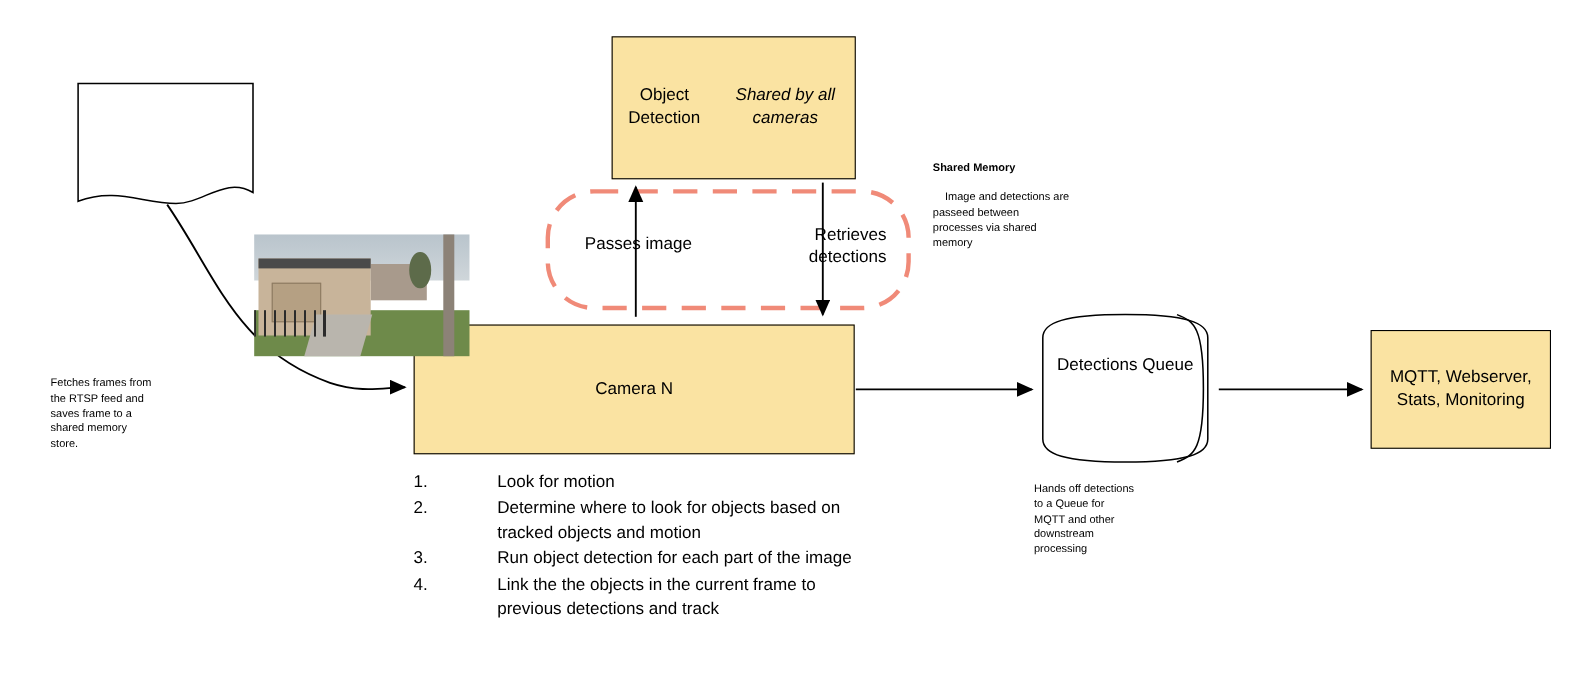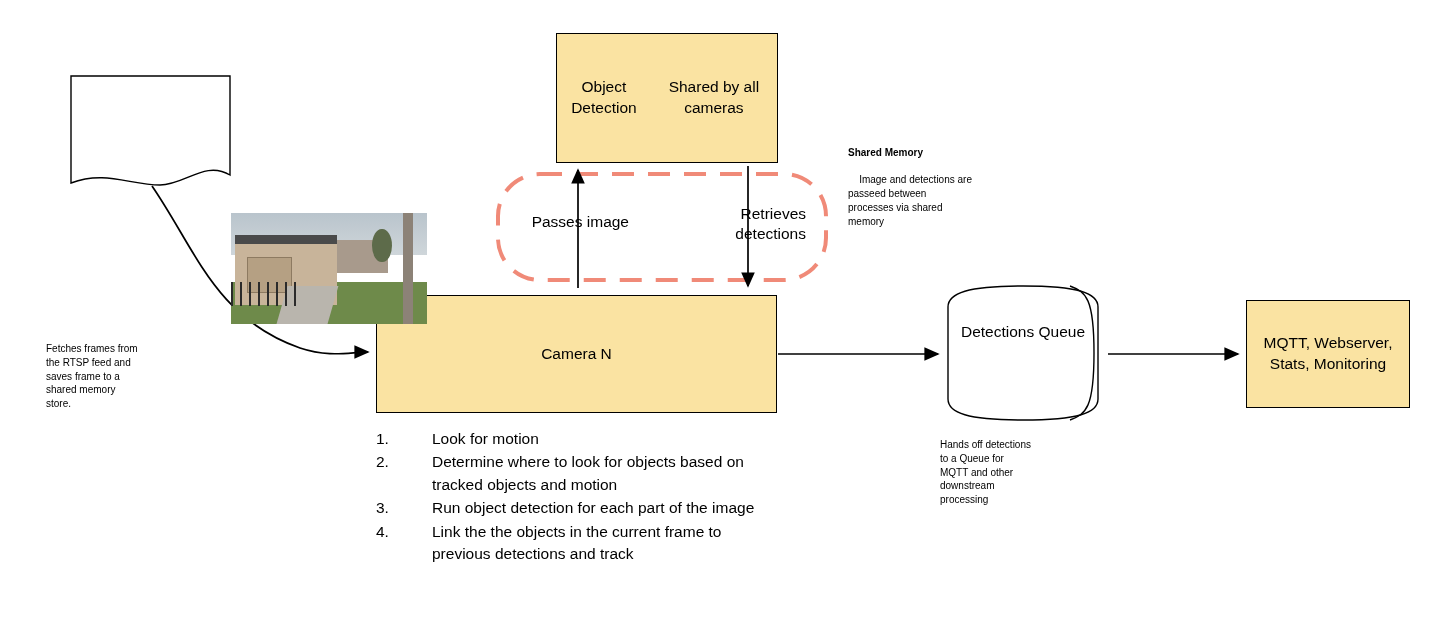--- a/index.html
+++ b/index.html
@@ -35,20 +35,21 @@
     border: 1px solid #000000;
     display: flex;
     flex-direction: row;
     align-items: center;
     justify-content: center;
     text-align: center;
     font-size: 15.5px;
     line-height: 1.35;
   }
   .box .sub {
+    font-style: italic;
   }
   .text-block {
     position: absolute;
     font-size: 10px;
     line-height: 1.38;
     white-space: pre-wrap;
   }
   .text-block .strong {
     font-weight: bold;
     display: block;
@@ -78,20 +79,21 @@
   .steps .row {
     display: flex;
     margin-bottom: 1px;
   }
   .steps .num {
     width: 56px;
     flex: none;
   }
   .steps .txt {
     max-width: 330px;
+    margin-left: 20px;
   }
   .edge-label {
     position: absolute;
     font-size: 15.5px;
     line-height: 1.3;
     text-align: right;
   }
   .thumb {
     position: absolute;
     left: 231px;

